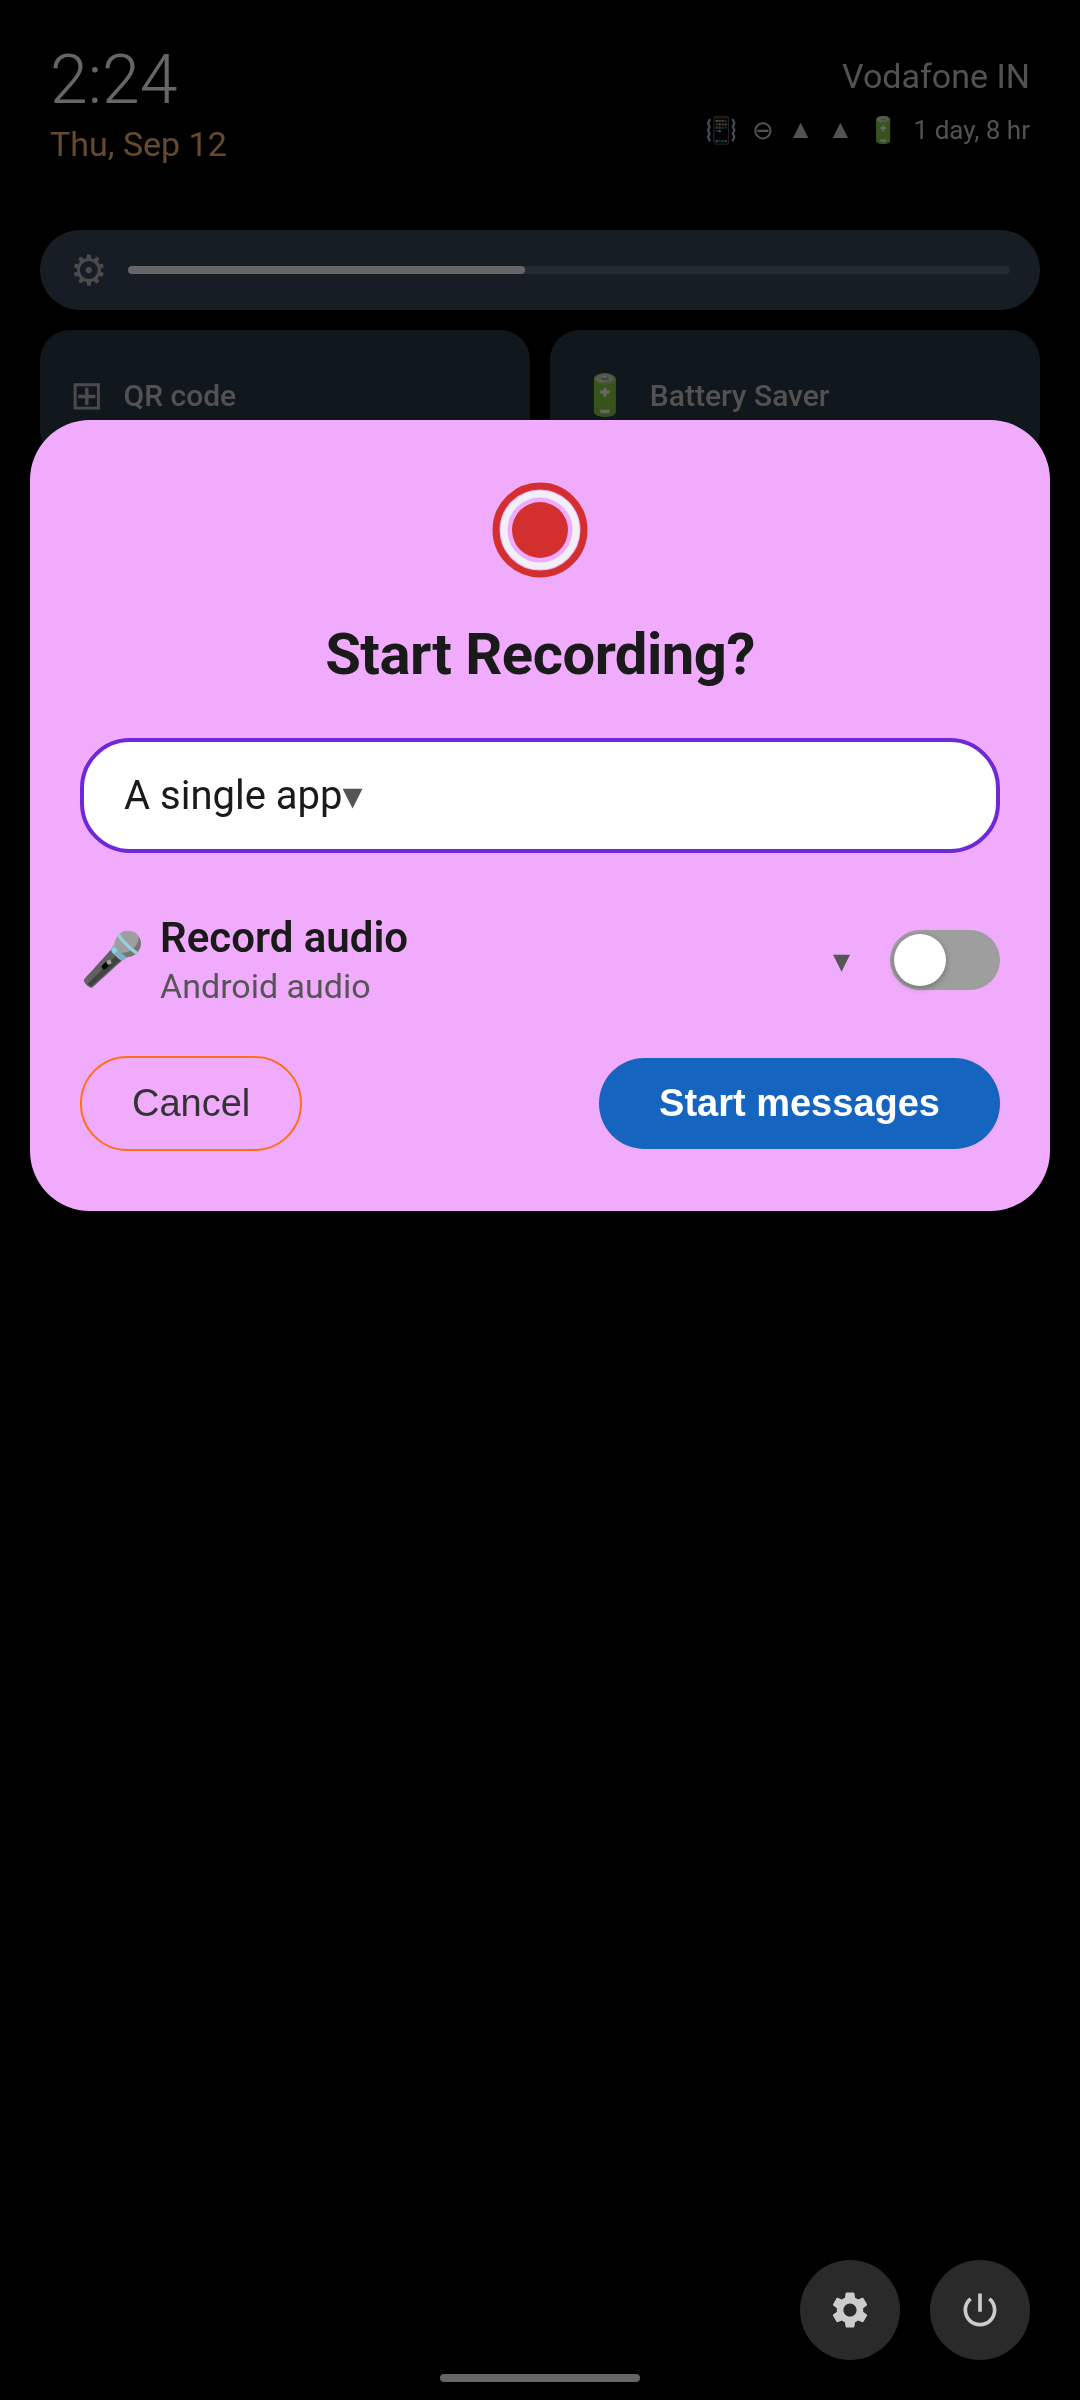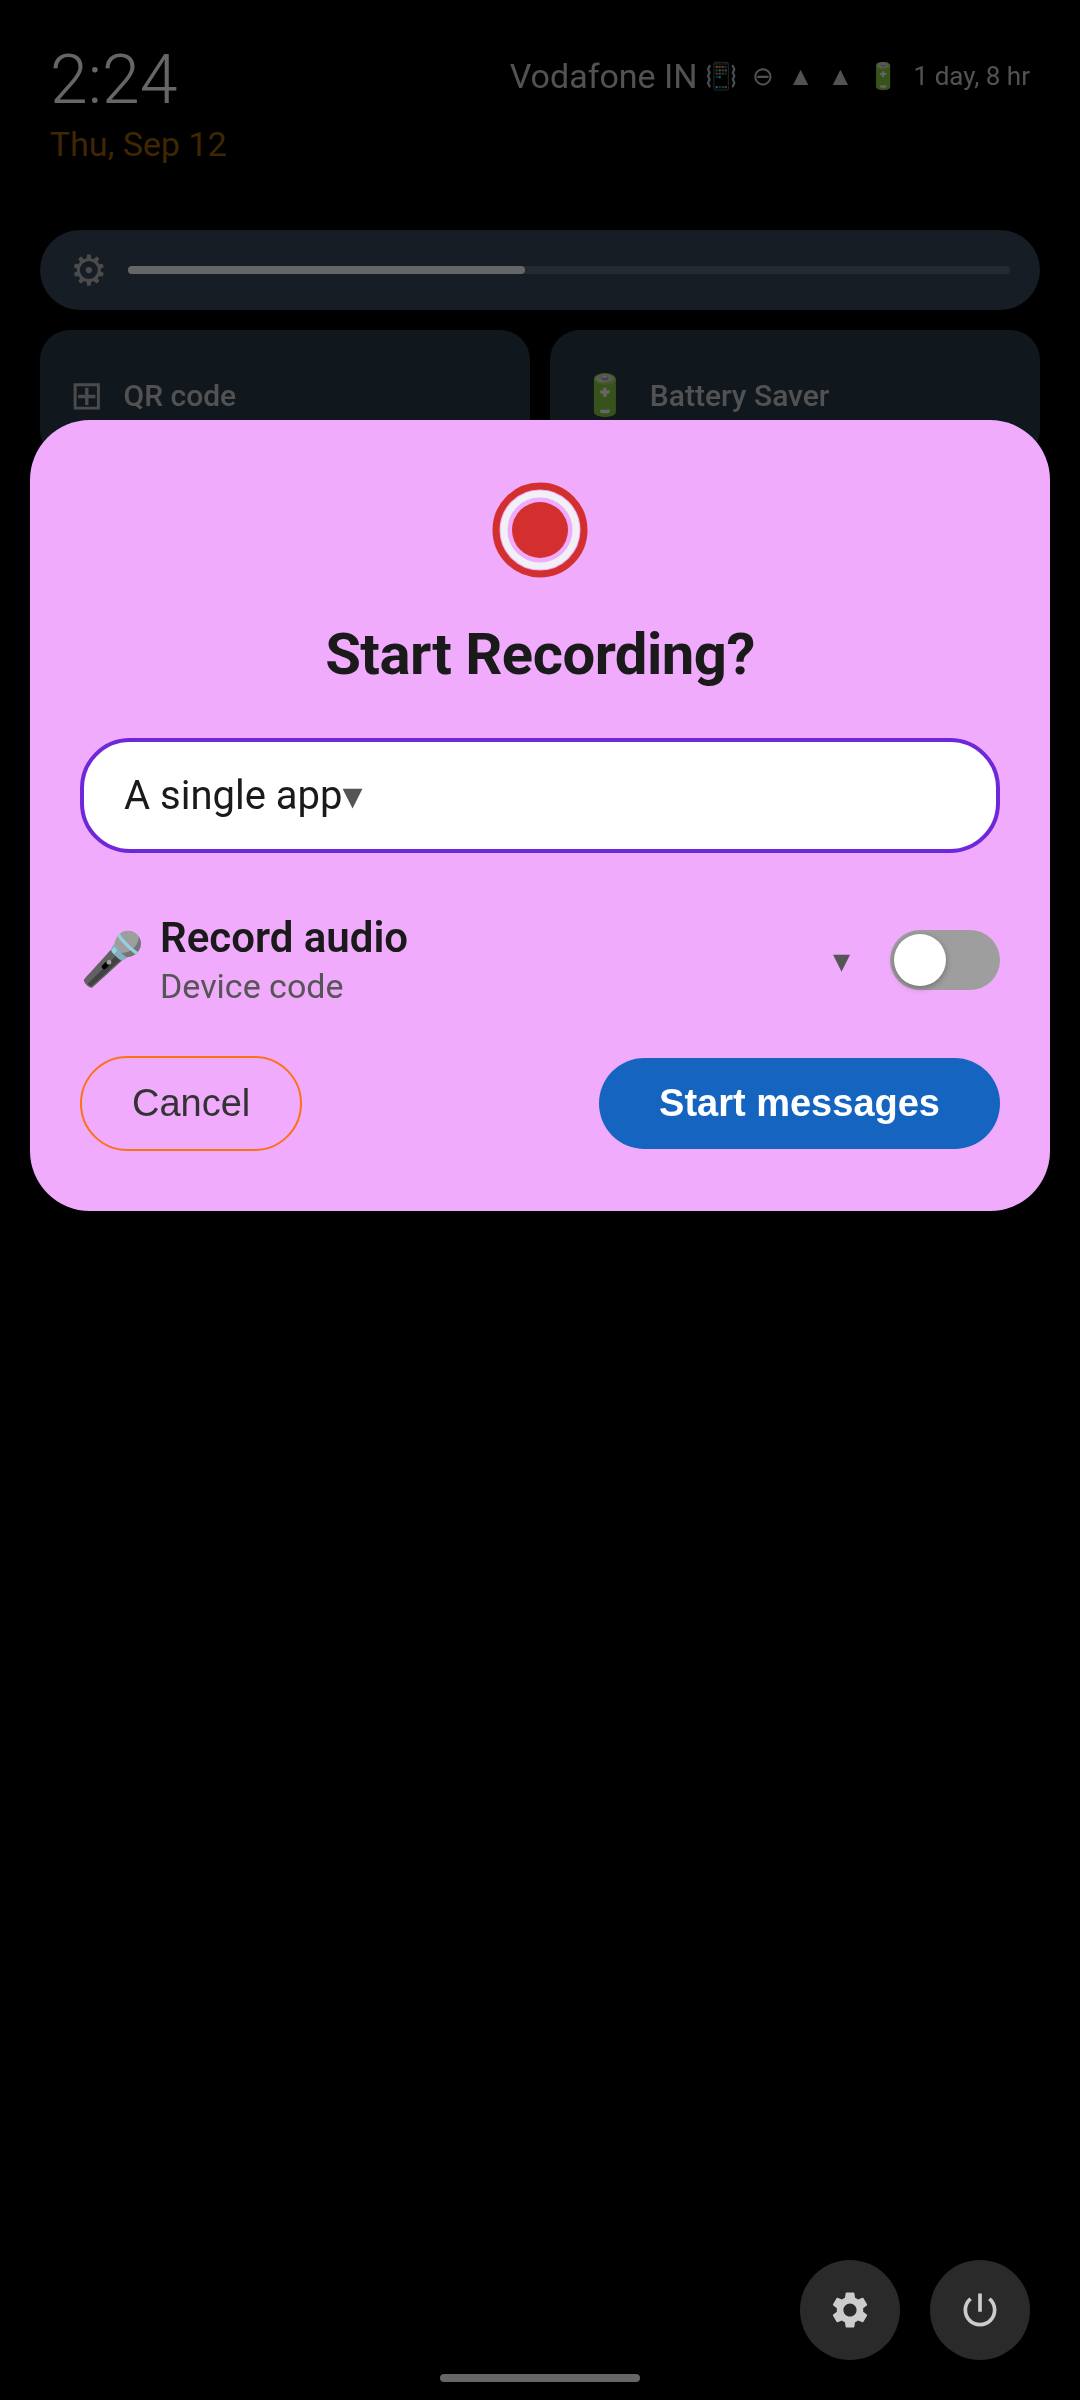--- a/index.html
+++ b/index.html
@@ -28,29 +28,29 @@
     }
 
     .status-time {
       color: #fff;
       font-size: 68px;
       font-weight: 300;
       line-height: 1;
     }
 
     .status-date {
-      color: #a16207;
+      color: #fdba74;
       font-size: 34px;
       margin-top: 10px;
     }
 
     .status-right {
       display: flex;
-      flex-direction: row;
-      align-items: center;
+      flex-direction: column;
+      align-items: flex-end;
       gap: 8px;
     }
 
     .status-carrier {
       color: #ccc;
       font-size: 34px;
       margin-top: 10px;
     }
 
     .status-icons {
@@ -399,21 +399,21 @@
 
   <div class="selector">
     <span class="selector-text">A single app</span>
     <span class="selector-arrow">▾</span>
   </div>
 
   <div class="audio-row">
     <span class="mic-icon">🎤</span>
     <div class="audio-info">
       <div class="audio-label">Record audio</div>
-      <div class="audio-sublabel">Device code</div>
+      <div class="audio-sublabel">Android audio</div>
     </div>
     <span class="audio-dropdown">▾</span>
 
     <div class="toggle">
       <div class="toggle-thumb"></div>
     </div>
   </div>
 
 
   <div class="buttons-row">

